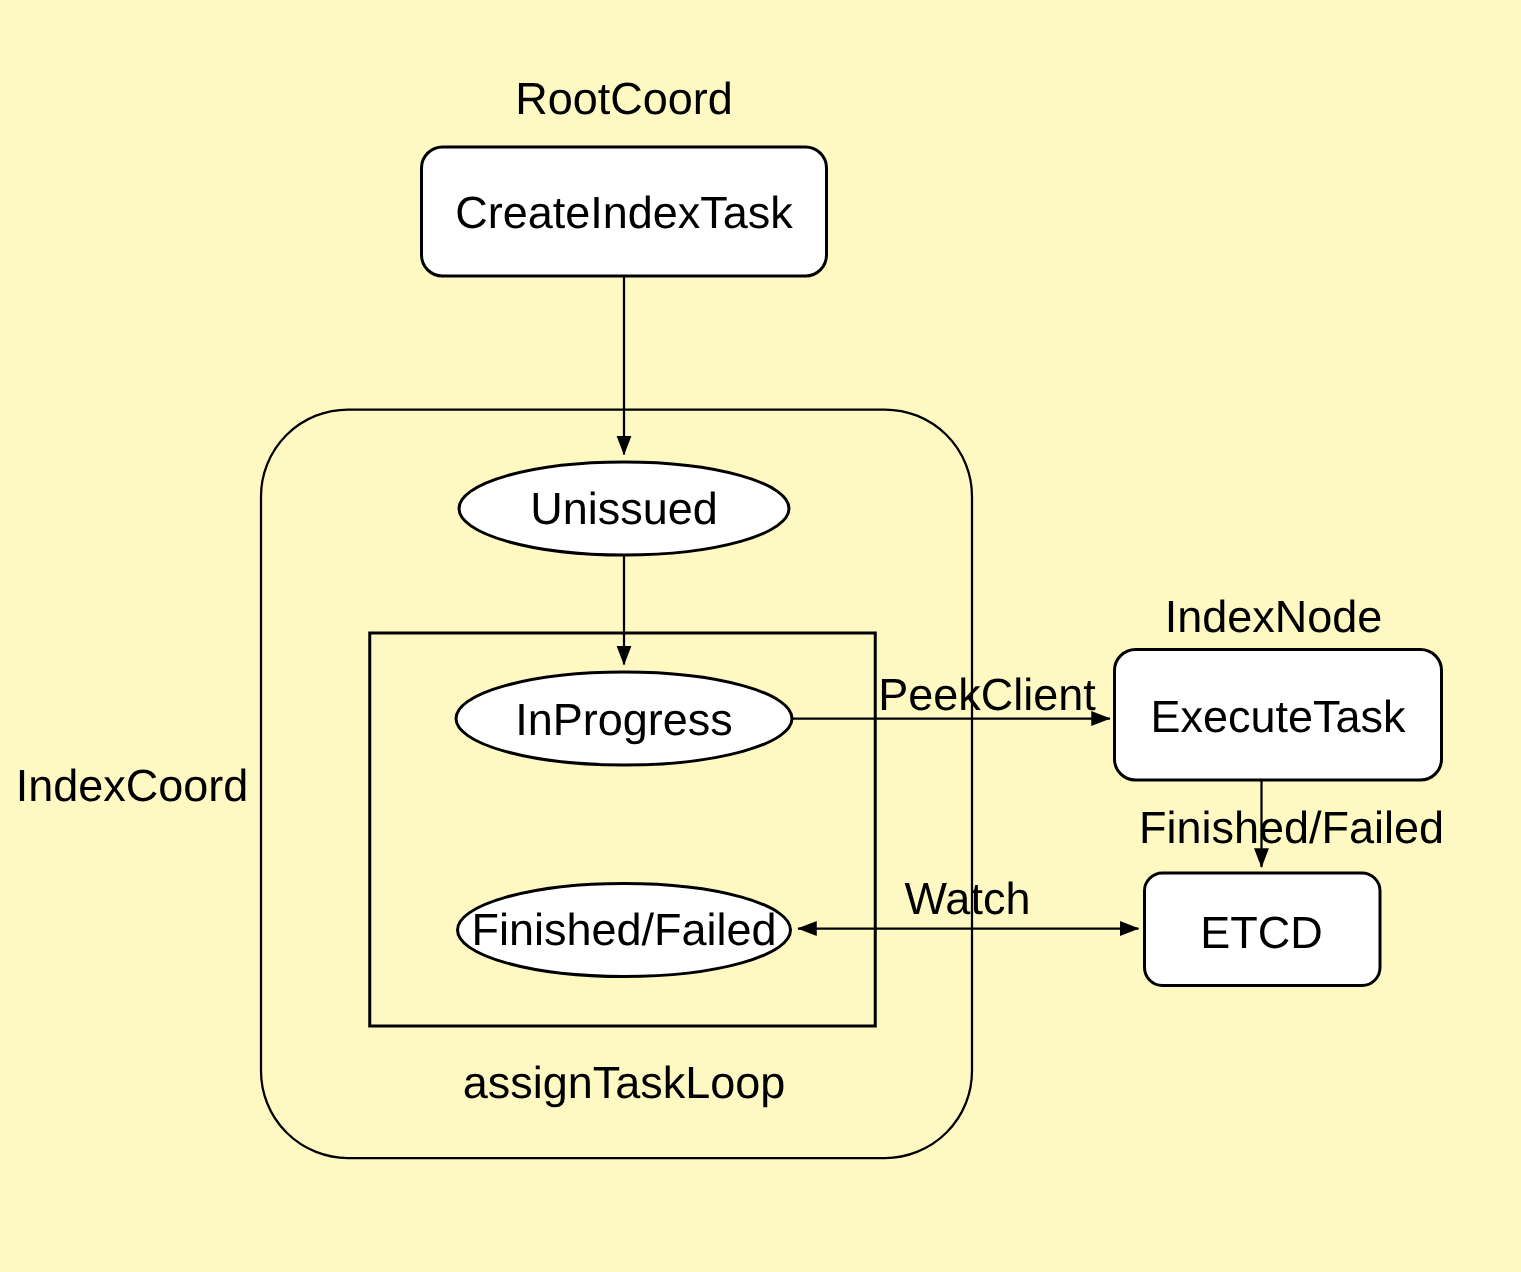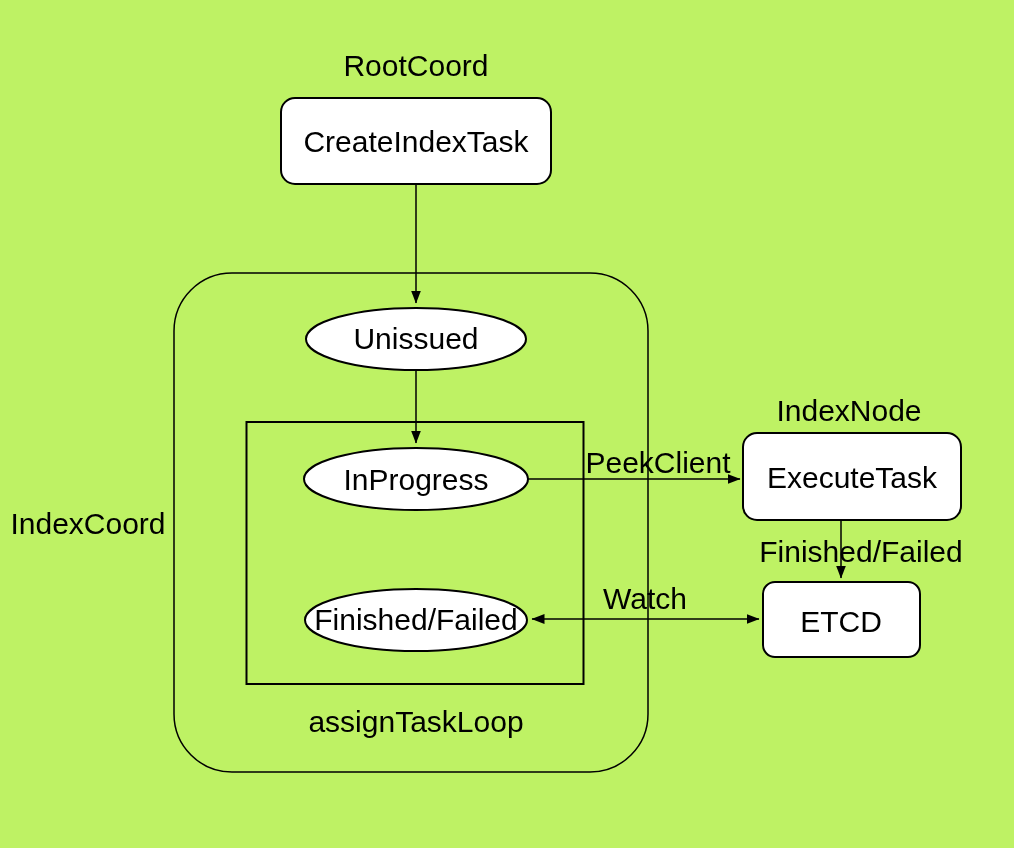--- a/index.html
+++ b/index.html
@@ -4,21 +4,21 @@
 <style>
   html, body {
     margin: 0;
     padding: 0;
     background: #ffffff;
   }
   #canvas {
     position: relative;
     width: 1014px;
     height: 848px;
-    background: #bef264;
+    background: #fef9c3;
     font-family: "Liberation Sans", sans-serif;
   }
   svg text {
     font-family: "Liberation Sans", sans-serif;
     font-size: 30px;
     fill: #000000;
   }
   .shape {
     fill: #ffffff;
     stroke: #000000;

